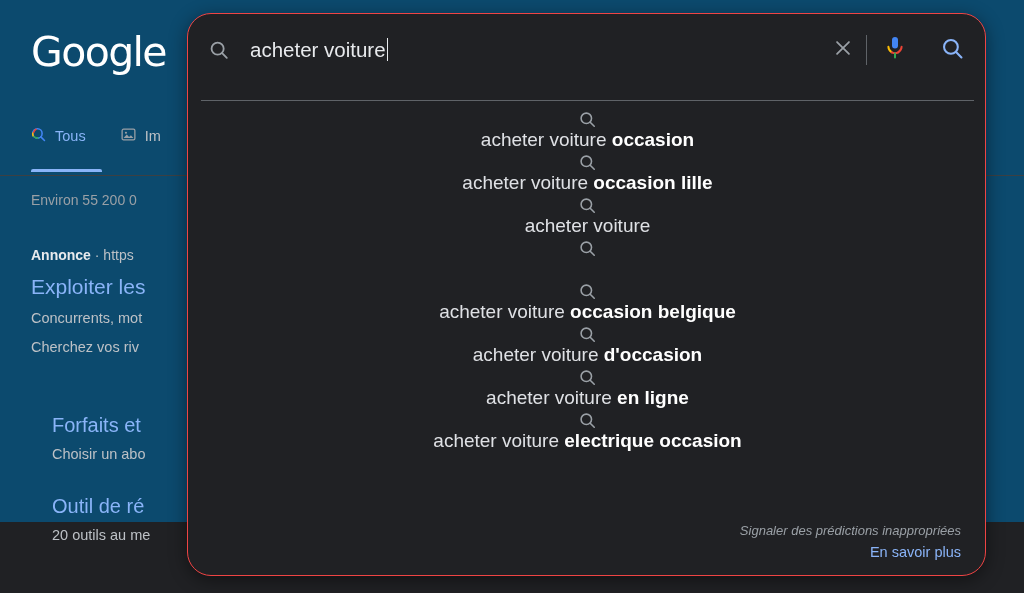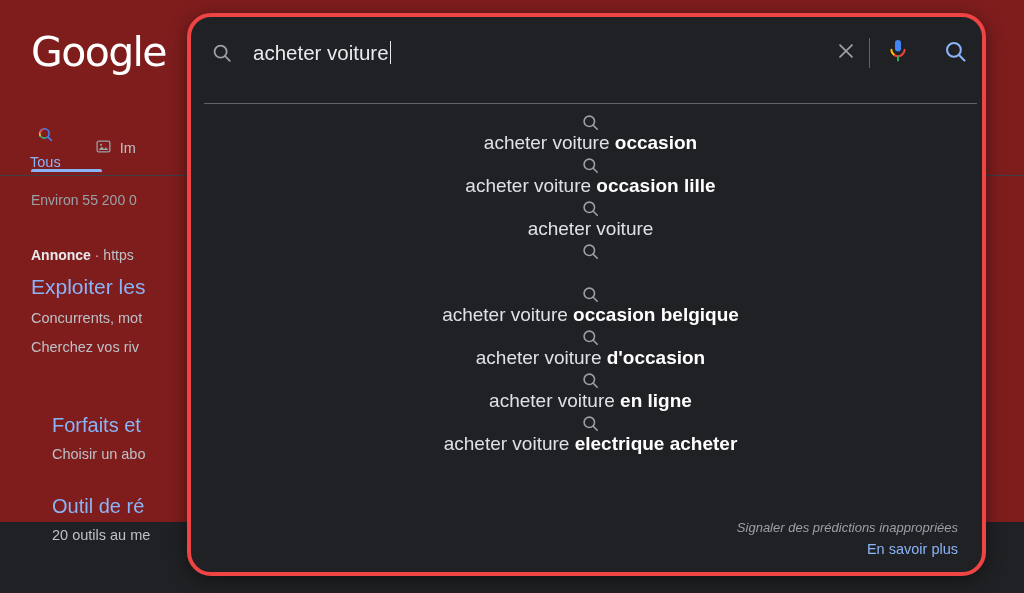--- a/index.html
+++ b/index.html
@@ -2,37 +2,37 @@
 <html><head>
 <meta charset="utf-8">
 <style>
   * { box-sizing: border-box; margin: 0; padding: 0; }
   html, body {
     width: 1024px; height: 593px;
     background: #202124;
     font-family: "Liberation Sans", sans-serif;
     overflow: hidden;
   }
-  #root { position: relative; width: 1024px; height: 522px; background: #7f1d1d; }
+  #root { position: relative; width: 1024px; height: 522px; background: #0c4a6e; }
 
   
   .page-bg { position: absolute; inset: 0; }
 
   .logo {
     position: absolute; left: 31px; top: 28px;
     font-family: "DejaVu Sans", sans-serif;
     font-size: 41px; line-height: 48px;
     letter-spacing: -1.6px;
     color: #ffffff;
     font-weight: 400;
   }
 
   .tabs { position: absolute; left: 30px; top: 126px; display: flex; align-items: center; gap: 34px; }
   .tab { display: flex; align-items: center; gap: 8px; font-size: 14.5px; color: #bdc1c6; cursor: pointer; }
-  .tab.active { color: #8ab4f8; flex-direction: column; }
+  .tab.active { color: #8ab4f8; }
   .tab-label { white-space: nowrap; }
 
   .tab-underline {
     position: absolute; left: 31px; top: 169px;
     width: 71px; height: 3px; background: #8ab4f8; border-radius: 2px 2px 0 0;
   }
   .header-rule {
     position: absolute; left: 0; top: 175px; width: 1024px; height: 1px; background: #3c4043;
   }
 
@@ -56,21 +56,21 @@
   .sitelinks { position: absolute; left: 52px; top: 412px; width: 560px; }
   .sitelink { margin-bottom: 28px; }
   .sitelink-title { font-size: 20px; line-height: 26px; color: #8ab4f8; white-space: nowrap; }
   .sitelink-desc { margin-top: 6px; font-size: 14.5px; line-height: 21px; color: #bdc1c6; white-space: nowrap; }
 
   
   .suggest-panel {
     position: absolute; left: 187px; top: 13px;
     width: 799px; height: 563px;
     background: #202124;
-    border: 4px solid #ef4444;
+    border: 1px solid #ef4444;
     border-radius: 24px;
     box-shadow: 0 4px 18px rgba(0,0,0,0.45);
     overflow: hidden;
   }
 
   .searchbar {
     position: absolute; left: 0; top: 0; width: 799px; height: 72px;
     display: flex; align-items: center;
   }
   .sb-lead-icon { width: 62px; display: flex; justify-content: center; align-items: center; }
@@ -282,21 +282,21 @@
         </span>
         <span class="sugg-text"><span>acheter voiture </span><b>en ligne</b></span>
       </div>
       <div class="sugg">
         <span class="sugg-icon">
           <svg width="19" height="19" viewBox="0 0 24 24">
               <circle cx="10.5" cy="10.5" r="6.6" fill="none" stroke="#9aa0a6" stroke-width="2"></circle>
               <line x1="15.4" y1="15.4" x2="20.5" y2="20.5" stroke="#9aa0a6" stroke-width="2" stroke-linecap="round"></line>
             </svg>
         </span>
-        <span class="sugg-text"><span>acheter voiture </span><b>electrique acheter</b></span>
+        <span class="sugg-text"><span>acheter voiture </span><b>electrique occasion</b></span>
       </div>
     </div>
 
     <div class="panel-footer">
       <span class="report-link">Signaler des prédictions inappropriées</span>
       <span class="learn-link">En savoir plus</span>
     </div>
 
   </div>
 </div>

